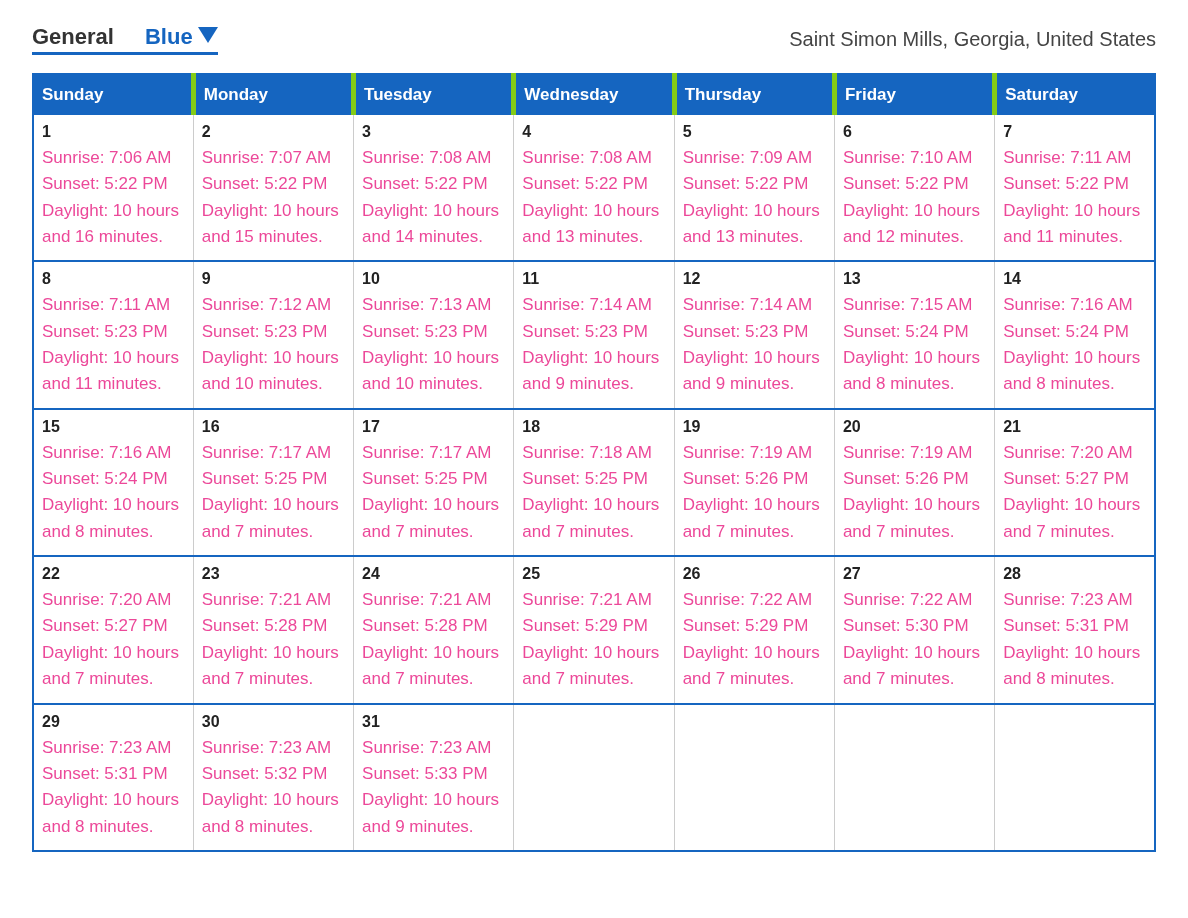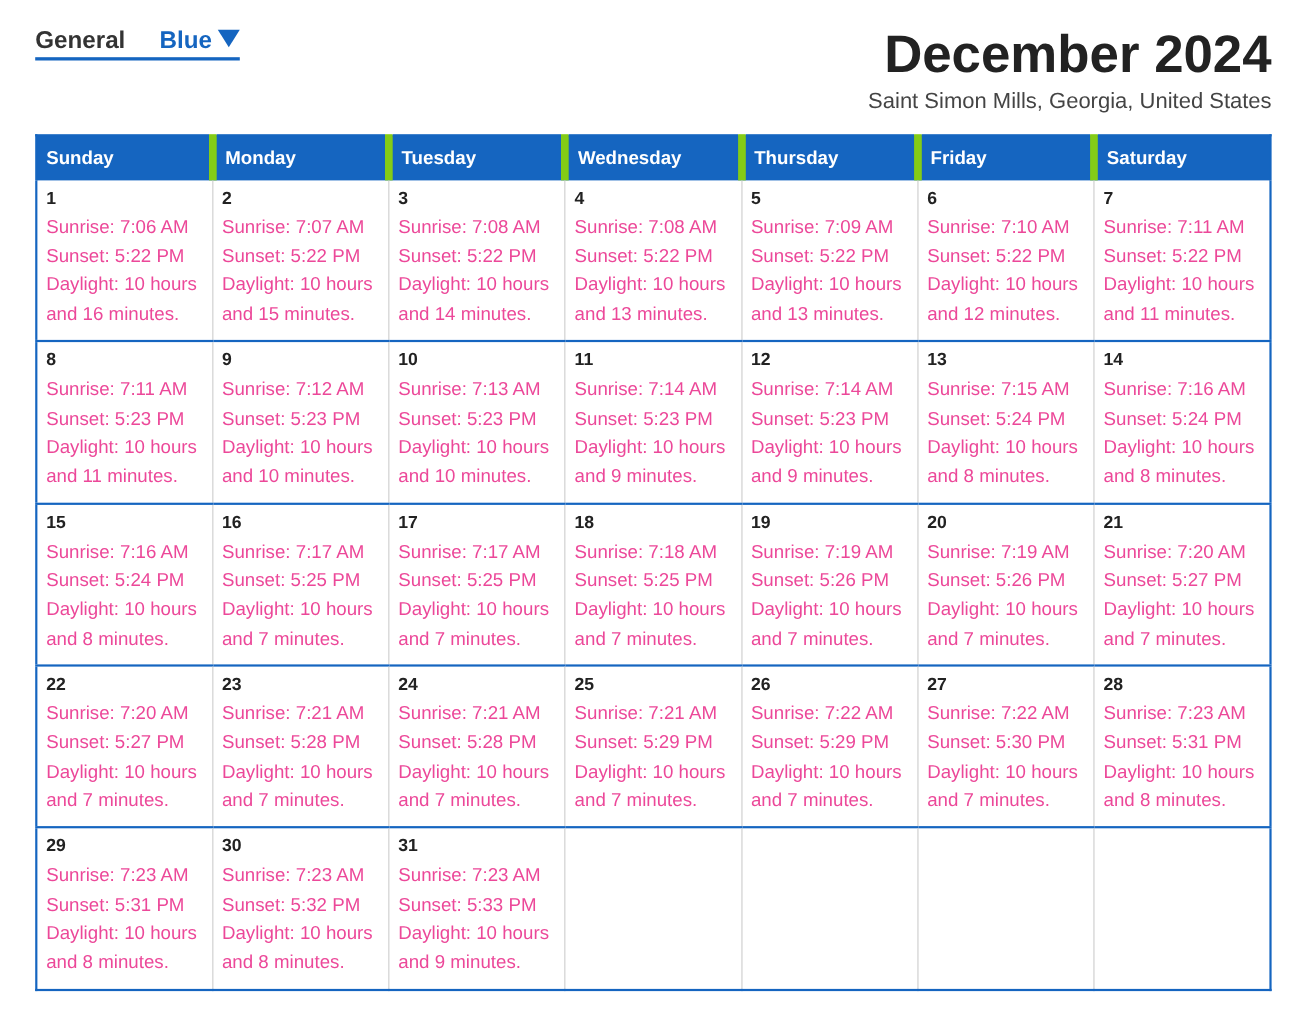--- a/index.html
+++ b/index.html
@@ -65,21 +65,21 @@
       border-collapse: collapse;
       border: 2px solid #1565c0;
     }
     .calendar-table thead tr th {
       background: #1565c0;
       color: #fff;
       font-size: 17px;
       font-weight: bold;
       padding: 10px 8px;
       text-align: left;
-      border-right: 7px solid #84cc16;
+      border-right: 5px solid #84cc16;
     }
     .calendar-table thead tr th:last-child {
       border-right: none;
     }
     .calendar-table tbody tr td {
       vertical-align: top;
       padding: 8px 8px 10px 8px;
       border-right: 1px solid #ccc;
       border-bottom: 2px solid #1565c0;
       font-size: 13px;
@@ -116,21 +116,20 @@
 <div class="header-area">
   <div class="logo">
     <div class="logo-text">
       <span class="logo-general">General</span>
         <span class="logo-blue">Blue</span>
       <span class="logo-triangle"></span>
     </div>
     <div class="logo-underline"></div>
   </div>
   <div class="title-area">
-    <div class="month-title">December 2024</div>
     <div class="location-title">Saint Simon Mills, Georgia, United States</div>
   </div>
 </div>
 
 <table class="calendar-table">
   <thead>
     <tr>
     <th>Sunday</th>
         <th>Monday</th>
         <th>Tuesday</th>

